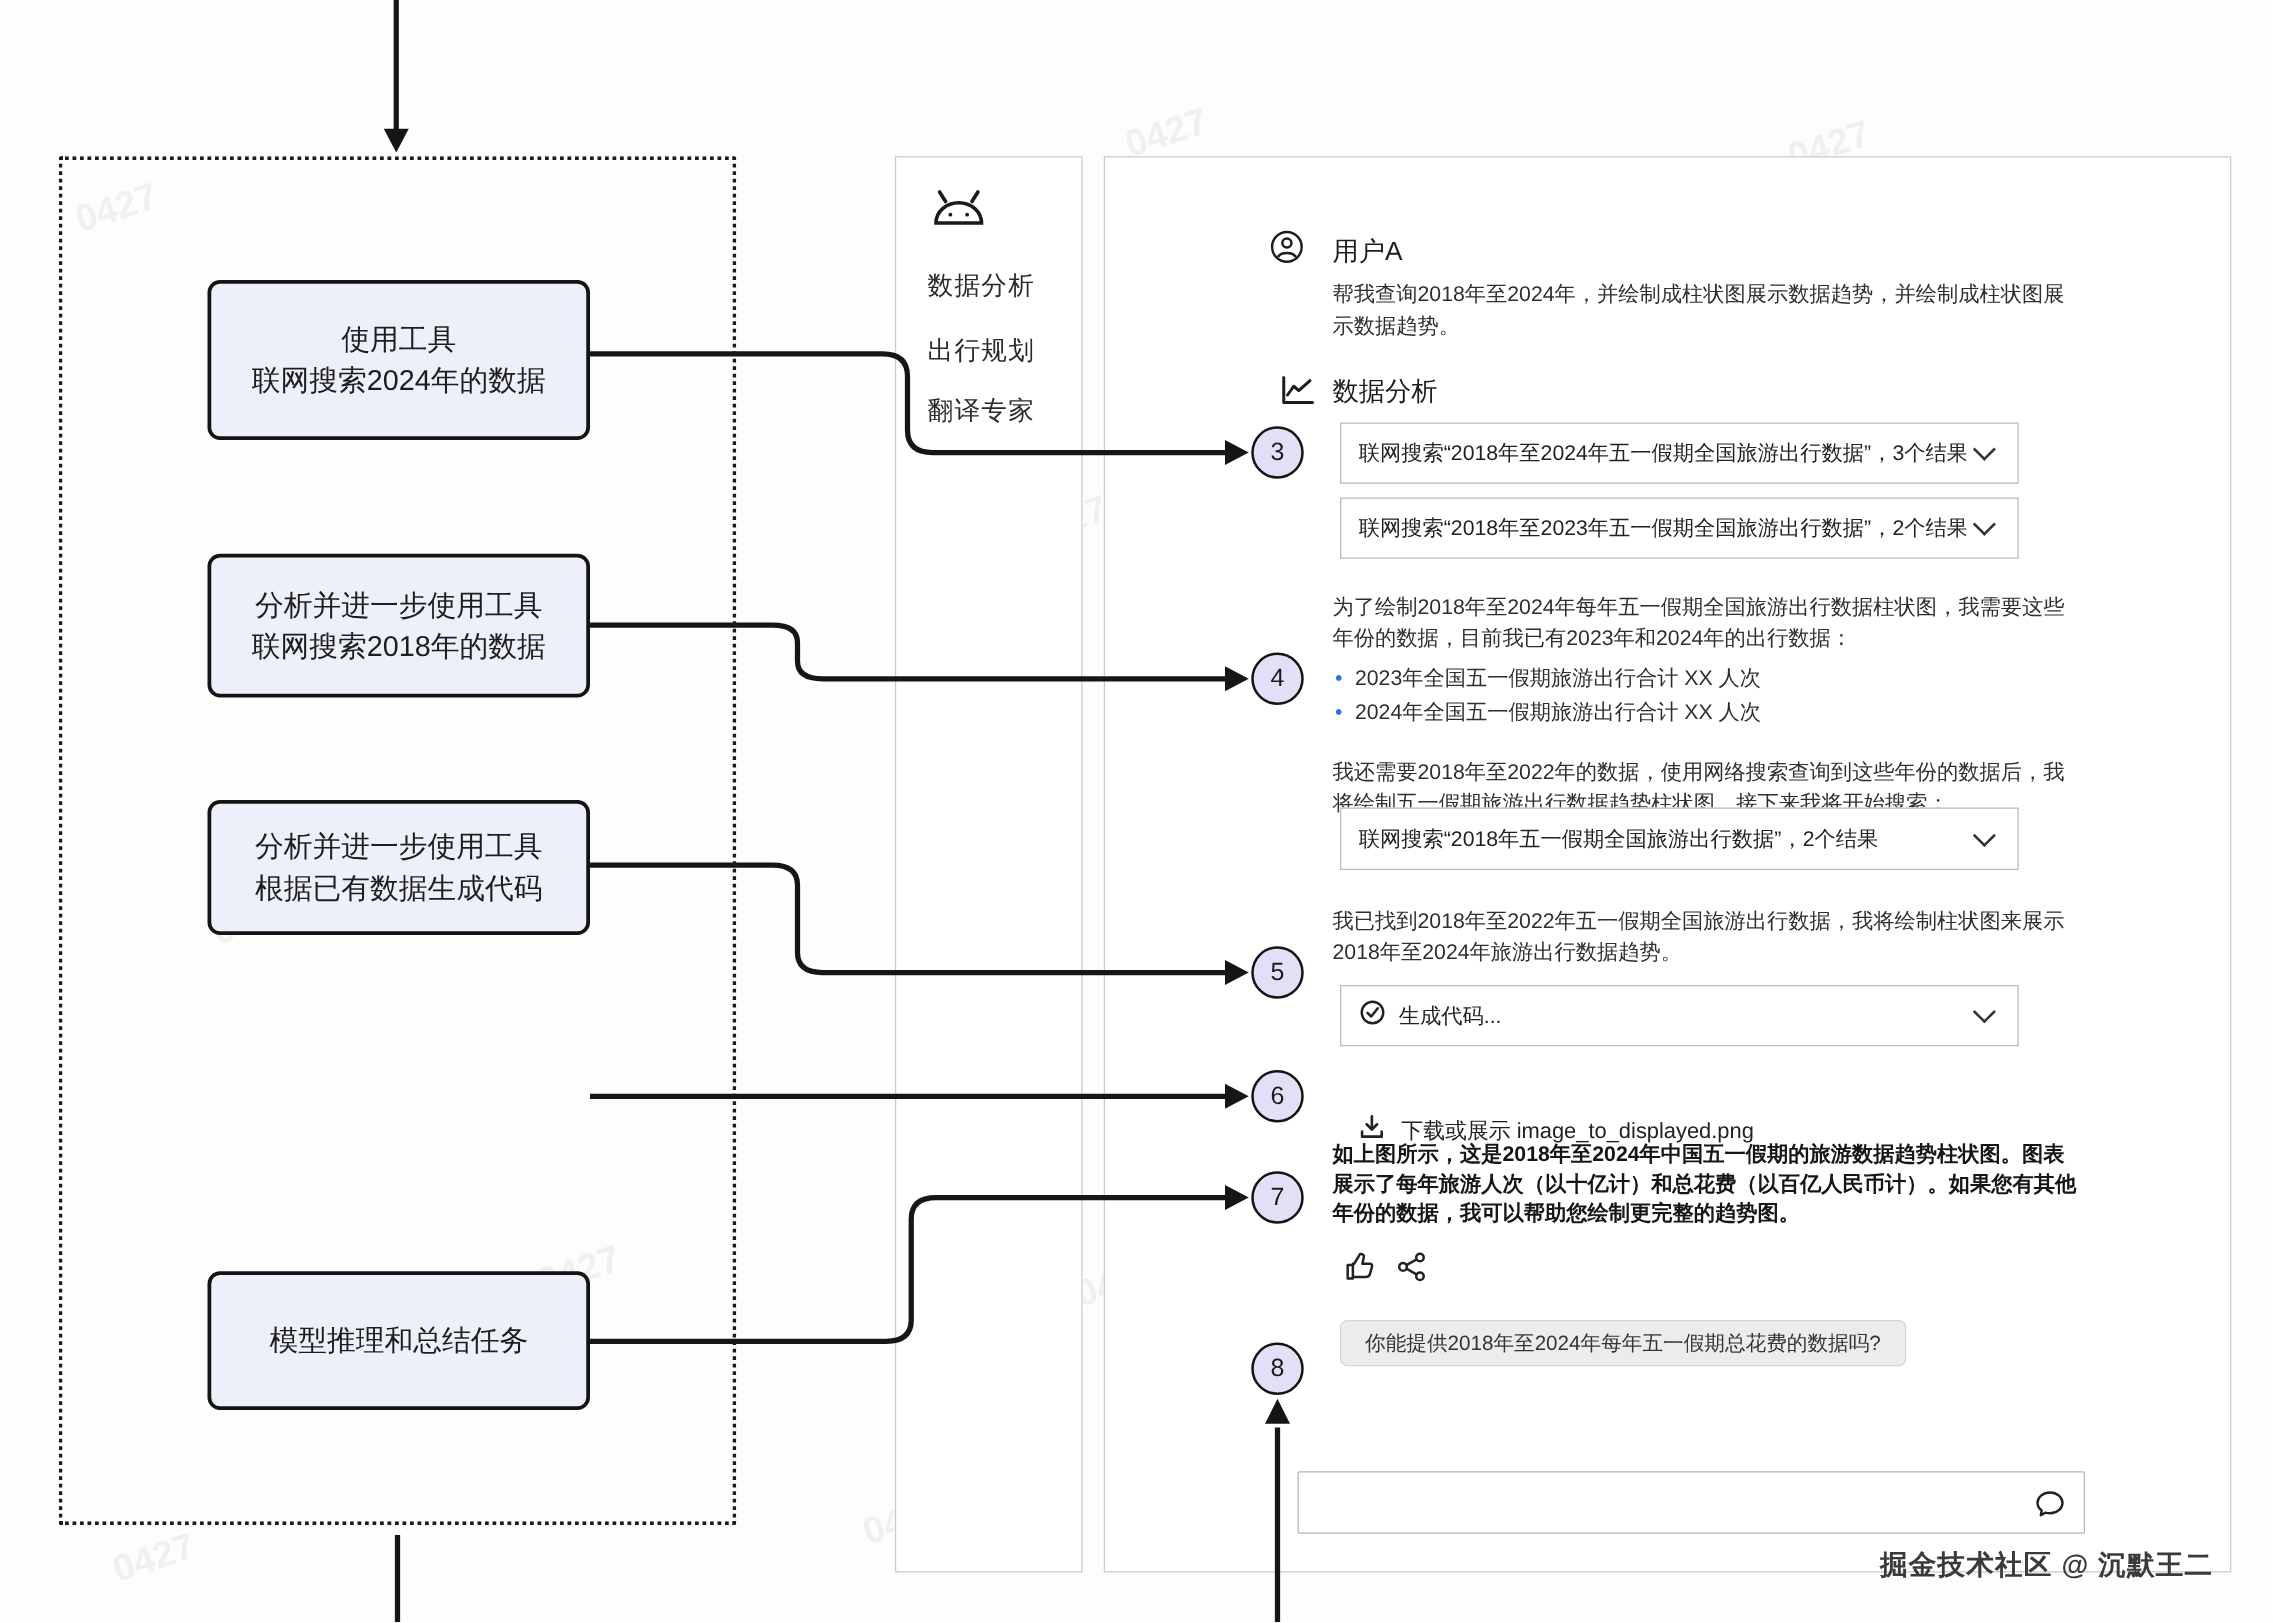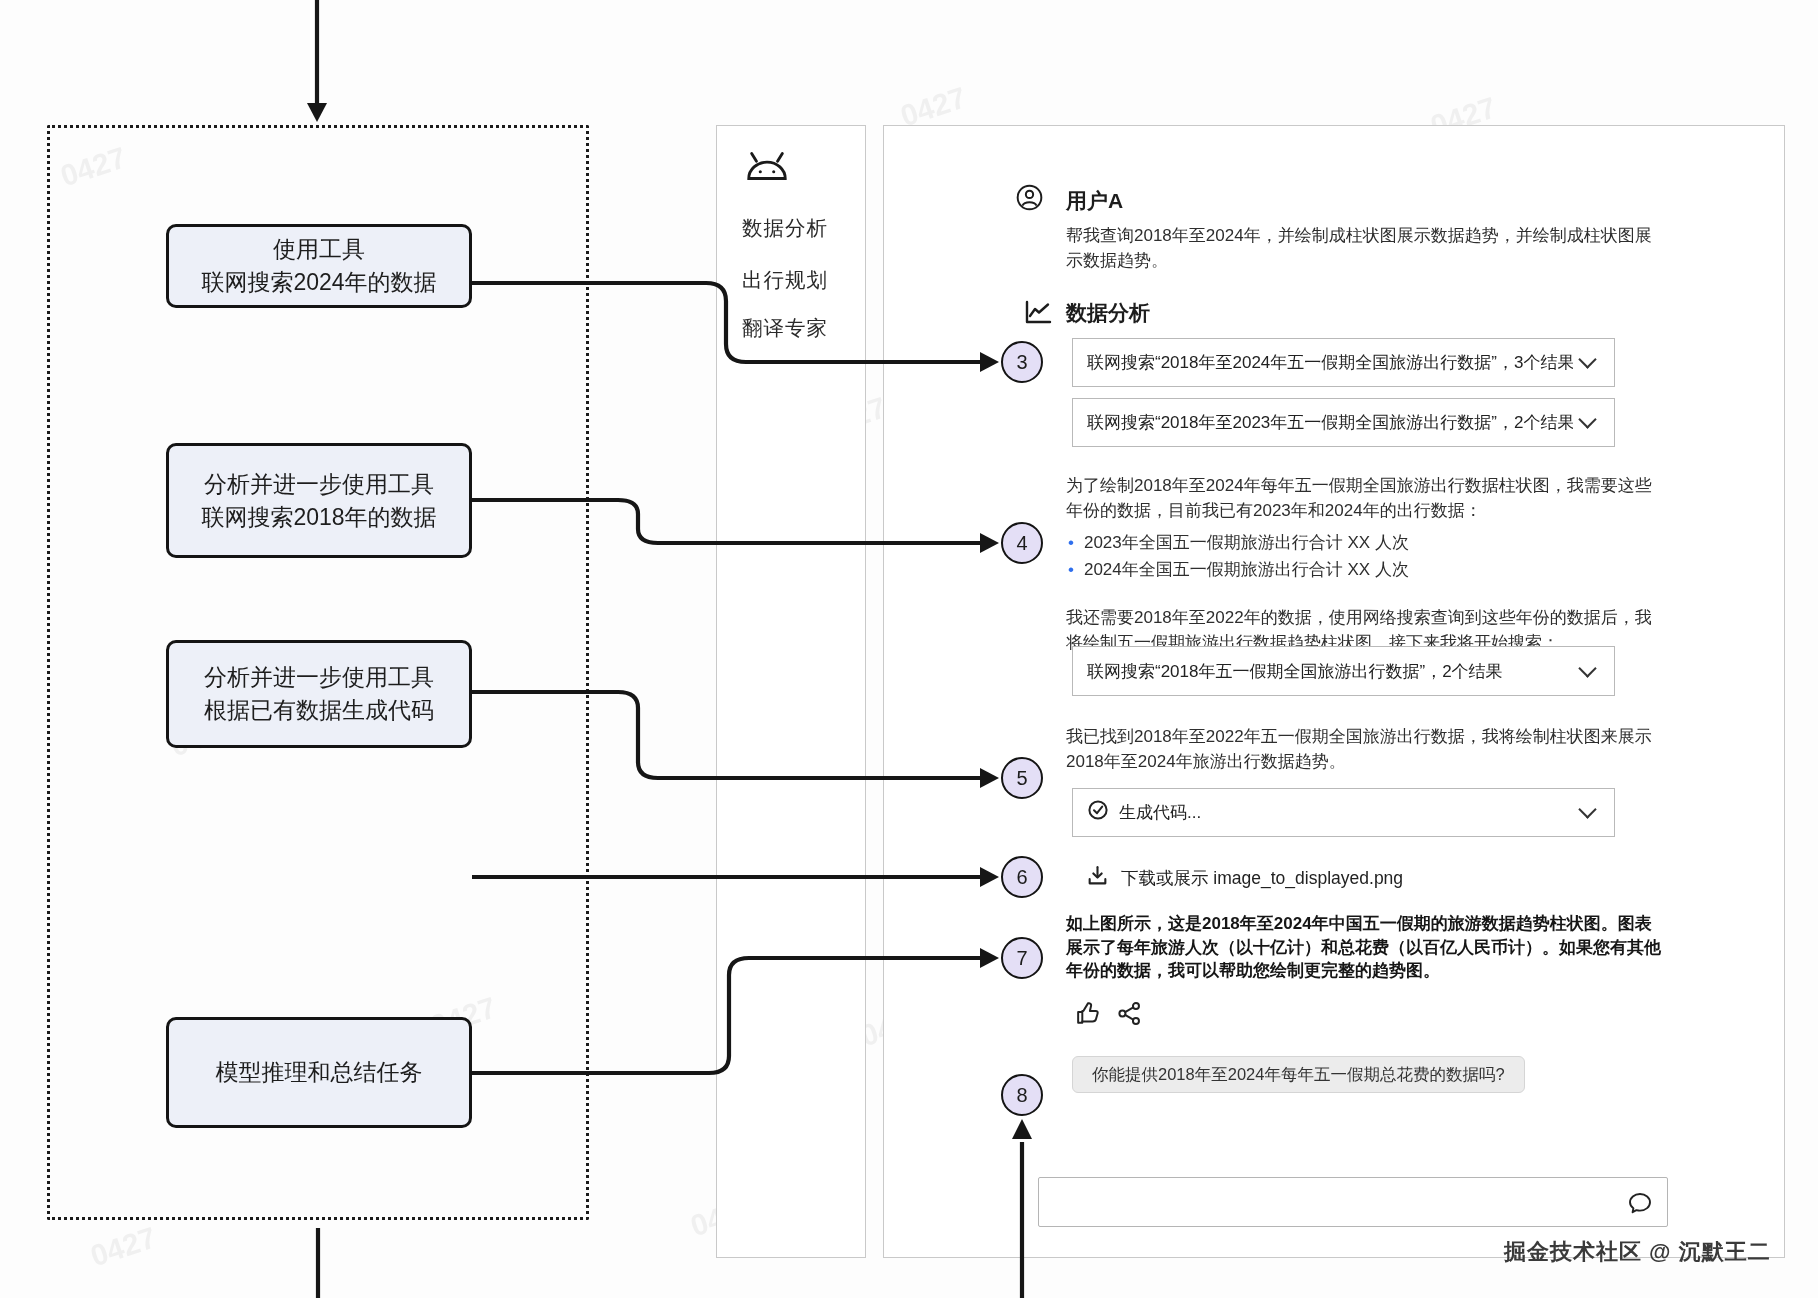--- a/index.html
+++ b/index.html
@@ -14,33 +14,33 @@
   .wires{position:absolute;left:0;top:0;z-index:3;pointer-events:none;}
 
   
   .agent-panel{position:absolute;left:716px;top:125px;width:150px;height:1133px;background:#fff;border:1.5px solid #c9c9c9;}
   .agent-icon{position:absolute;left:27px;top:24px;}
   .agent-item{position:absolute;left:25px;font-size:20.5px;color:#2a2a2a;letter-spacing:1px;cursor:pointer;}
 
   
   .chat-panel{position:absolute;left:883px;top:125px;width:902px;height:1133px;background:#fff;border:1.5px solid #c9c9c9;}
   .abs{position:absolute;}
-  .u-label{font-size:21px;color:#1d1d1d;font-weight:700;}
+  .u-label{font-size:21px;color:#1d1d1d;font-weight:400;}
   .msg{width:596px;font-size:17px;line-height:24.5px;color:#2e2e2e;}
   .msg.bold{font-weight:700;color:#161616;line-height:23.5px;}
   .bullet-row{display:flex;align-items:flex-start;font-size:17px;color:#2e2e2e;}
   .bullet-dot{color:#2f6fed;font-size:17px;margin-right:10px;line-height:24px;}
   .srow{position:absolute;left:1072px;width:543px;height:49px;background:#fff;border:1.2px solid #b9b9b9;display:flex;align-items:center;padding:0 14px;font-size:17px;color:#222;cursor:pointer;}
   .srow .lbl{flex:1;white-space:nowrap;overflow:hidden;}
   .chev{width:13px;height:13px;border-right:2.6px solid #333;border-bottom:2.6px solid #333;transform:rotate(45deg);margin:-6px 6px 0 8px;flex:none;}
   .step-circle{position:absolute;width:42px;height:42px;border-radius:50%;background:#e4dff6;border:2.6px solid #141414;display:flex;align-items:center;justify-content:center;font-size:20px;color:#1c1c1c;z-index:5;}
   .chip{position:absolute;left:1072px;height:37px;background:#ececec;border:1.2px solid #d5d5d5;border-radius:6px;display:flex;align-items:center;padding:0 19px;font-size:16.5px;color:#333;cursor:pointer;white-space:nowrap;}
   .input-box{position:absolute;left:1038px;top:1177px;width:630px;height:50px;background:#fff;border:1.5px solid #b5b5b5;border-radius:2px;}
   .input-bubble{position:absolute;right:14px;top:12px;cursor:pointer;}
-  .dl-row{display:flex;align-items:center;gap:12px;font-size:17.5px;color:#222;cursor:pointer;}
+  .dl-row{display:flex;align-items:center;gap:12px;font-size:17.5px;color:#222;cursor:pointer;margin-top:26px;}
   .actions{display:flex;gap:16px;align-items:center;}
   .site-mark{position:absolute;left:1504px;top:1237px;font-size:22px;font-weight:700;color:#3a3a3a;letter-spacing:1px;white-space:nowrap;}
   .faint{position:absolute;font-size:30px;font-weight:700;color:rgba(110,110,110,.09);transform:rotate(-18deg);pointer-events:none;white-space:nowrap;}
   .ic{display:inline-block;}
 </style>
 </head>
 <body>
 
 <div class="canvas">
 
@@ -55,21 +55,21 @@
   <span class="faint" style="left:1590px;top:630px">0427</span>
   <span class="faint" style="left:430px;top:1000px">0427</span>
   <span class="faint" style="left:860px;top:1010px">0427</span>
   <span class="faint" style="left:1500px;top:1010px">0427</span>
   <span class="faint" style="left:90px;top:1230px">0427</span>
   <span class="faint" style="left:690px;top:1200px">0427</span>
 
 
   <div class="dashed-box"></div>
 
-  <div class="flow-box" style="top:224px;height:84px;">
+  <div class="flow-box" style="top:224px;height:128px;">
     <div>使用工具</div>
     <div>联网搜索2024年的数据</div>
   </div>
   <div class="flow-box" style="top:443px;height:115px;">
     <div>分析并进一步使用工具</div>
     <div>联网搜索2018年的数据</div>
   </div>
   <div class="flow-box" style="top:640px;height:108px;">
     <div>分析并进一步使用工具</div>
     <div>根据已有数据生成代码</div>

